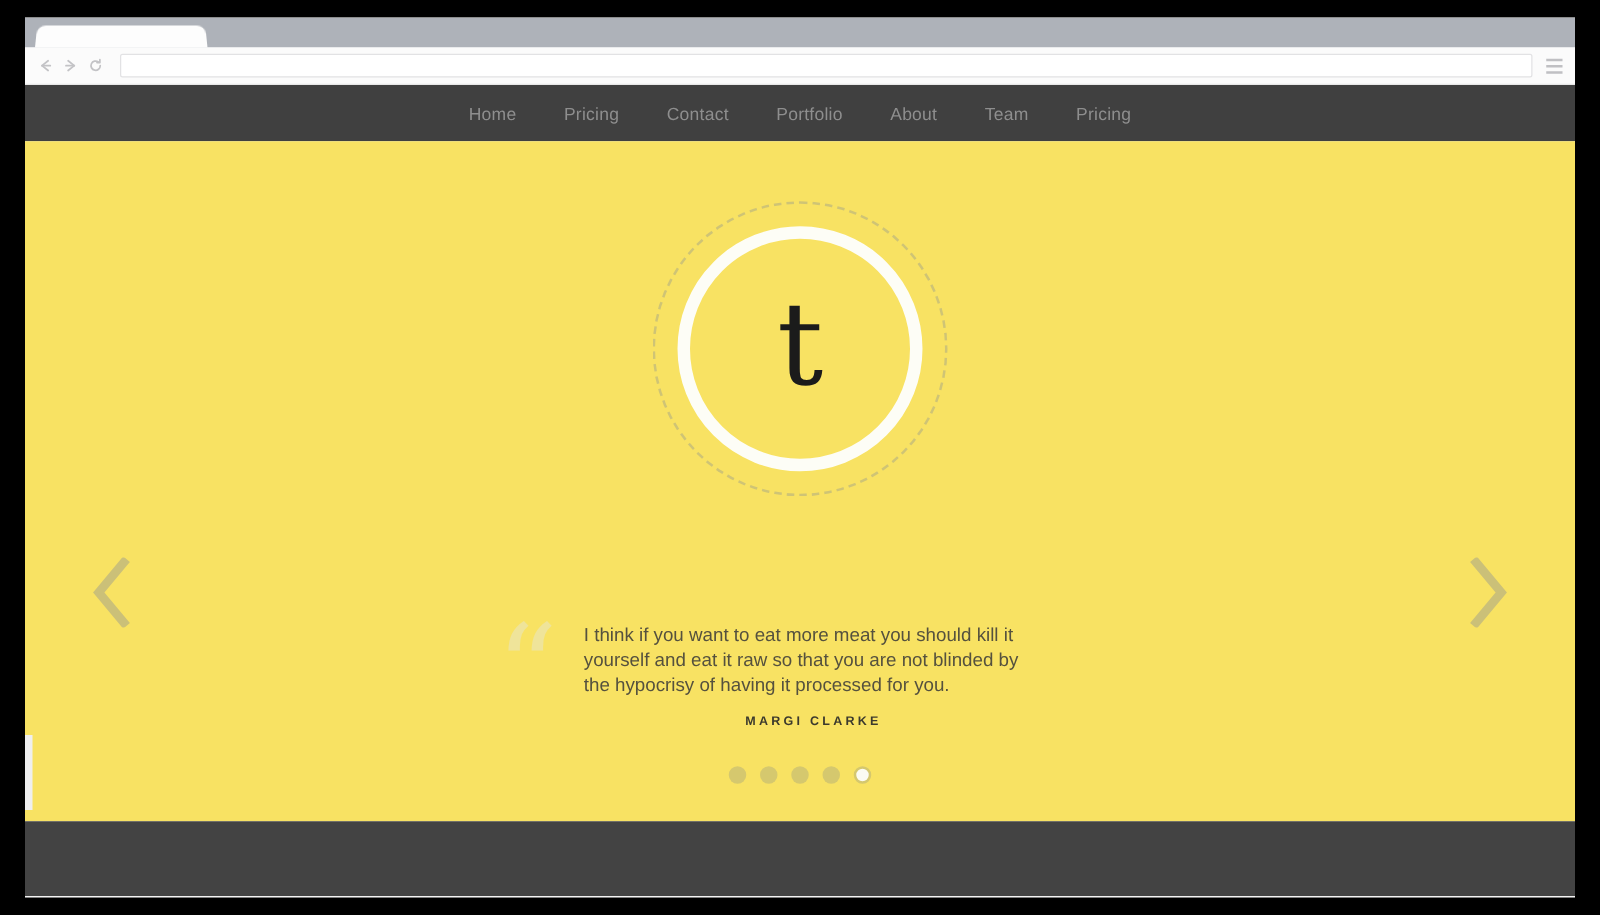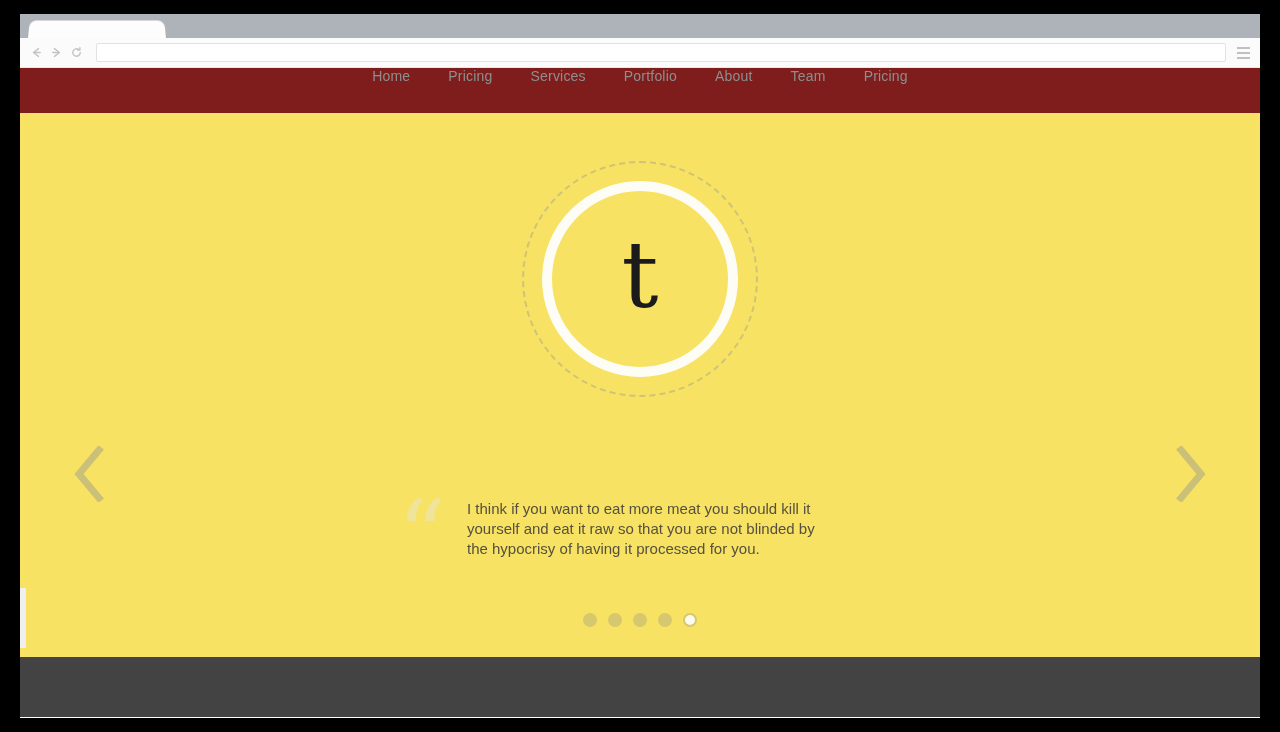--- a/index.html
+++ b/index.html
@@ -111,22 +111,23 @@
     position: relative;
     width: 1240px;
     height: 649px;
     overflow: hidden;
     background: #ffffff;
   }
 
   
   .site-nav {
     height: 45px;
-    background: #7f1d1d;
-    display: flex;
+    background: #404040;
+    display: flex;
+    align-items: center;
     justify-content: center;
   }
   .site-nav a {
     font-size: 14px;
     color: #8e8e8e;
     text-decoration: none;
     margin: 0 19px;
     letter-spacing: 0.2px;
     font-weight: 400;
   }
@@ -319,21 +320,21 @@
       <i></i>
       <i></i>
     </div>
   </div>
 
   <div class="viewport">
 
     <nav class="site-nav">
       <a href="#">Home</a>
       <a href="#">Pricing</a>
-      <a href="#">Services</a>
+      <a href="#">Contact</a>
       <a href="#">Portfolio</a>
       <a href="#">About</a>
       <a href="#">Team</a>
       <a href="#">Pricing</a>
     </nav>
 
     <section class="hero">
 
       <div class="page-gutter"></div>
 
@@ -353,20 +354,21 @@
         <div class="logo-dashed"></div>
         <div class="logo-ring">
           <span class="logo-letter">t</span>
         </div>
       </div>
 
 
       <div class="quote-block">
         <span class="quote-mark">“</span>
         <p class="quote-text">I think if you want to eat more meat you should kill it yourself and eat it raw so that you are not blinded by the hypocrisy of having it processed for you.</p>
+        <div class="quote-author">MARGI CLARKE</div>
       </div>
 
       <div class="hero-dots">
         <span class="hero-dot"></span>
         <span class="hero-dot"></span>
         <span class="hero-dot"></span>
         <span class="hero-dot"></span>
         <span class="hero-dot active"></span>
       </div>
 

